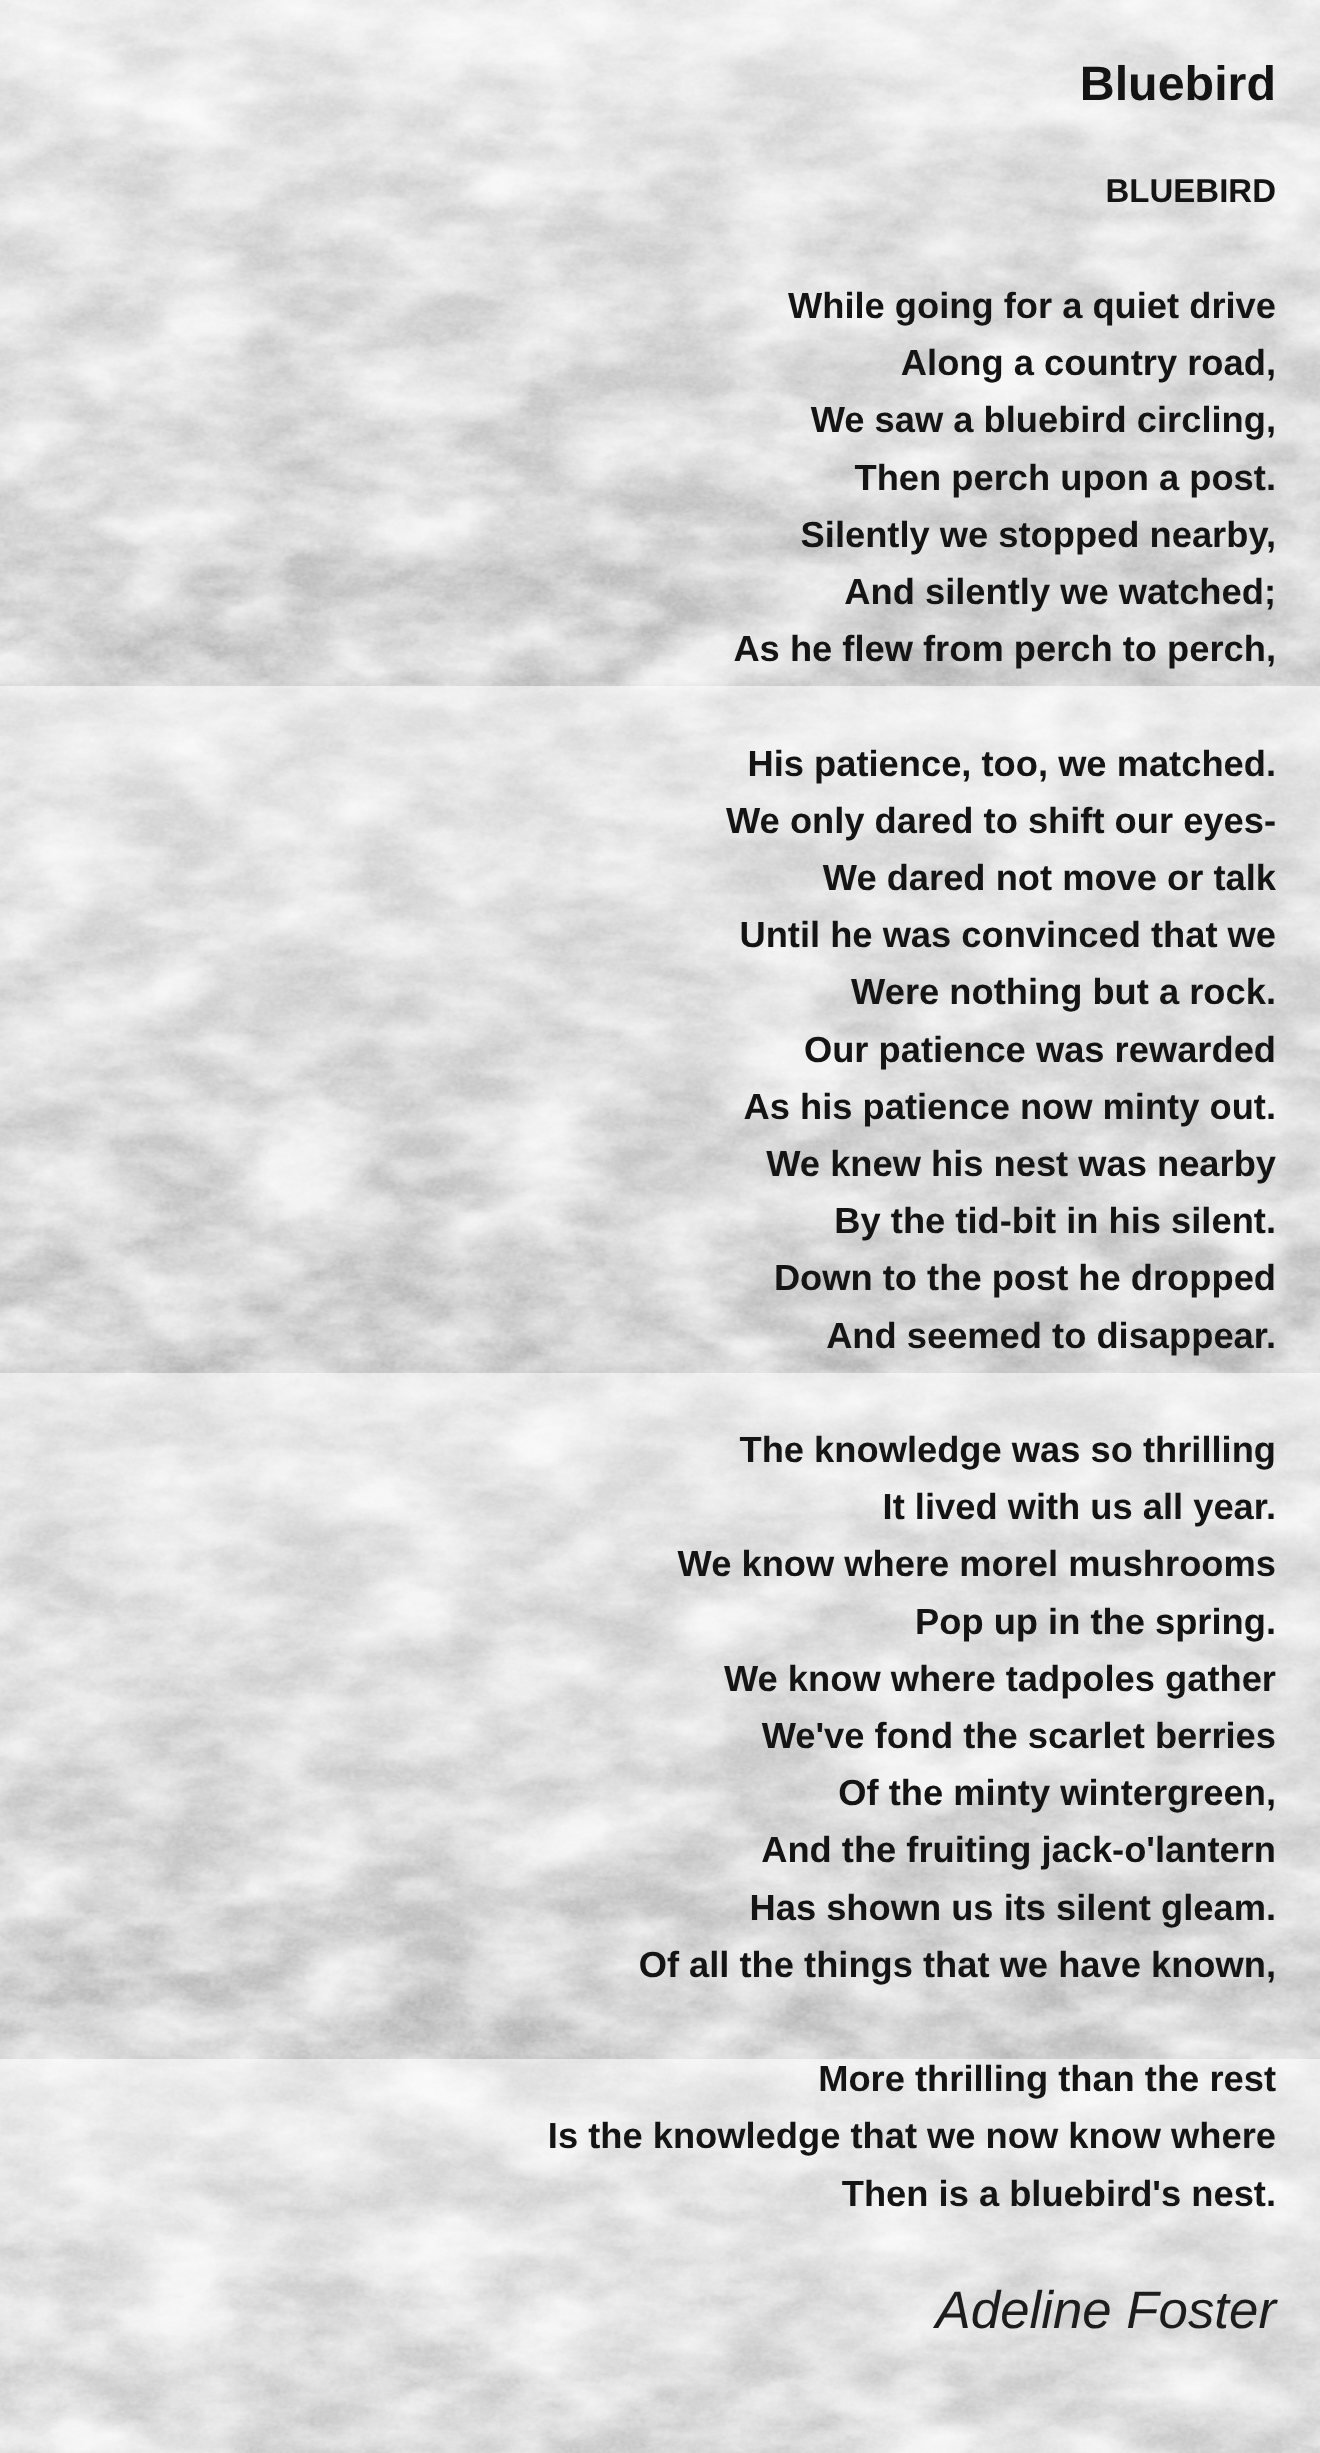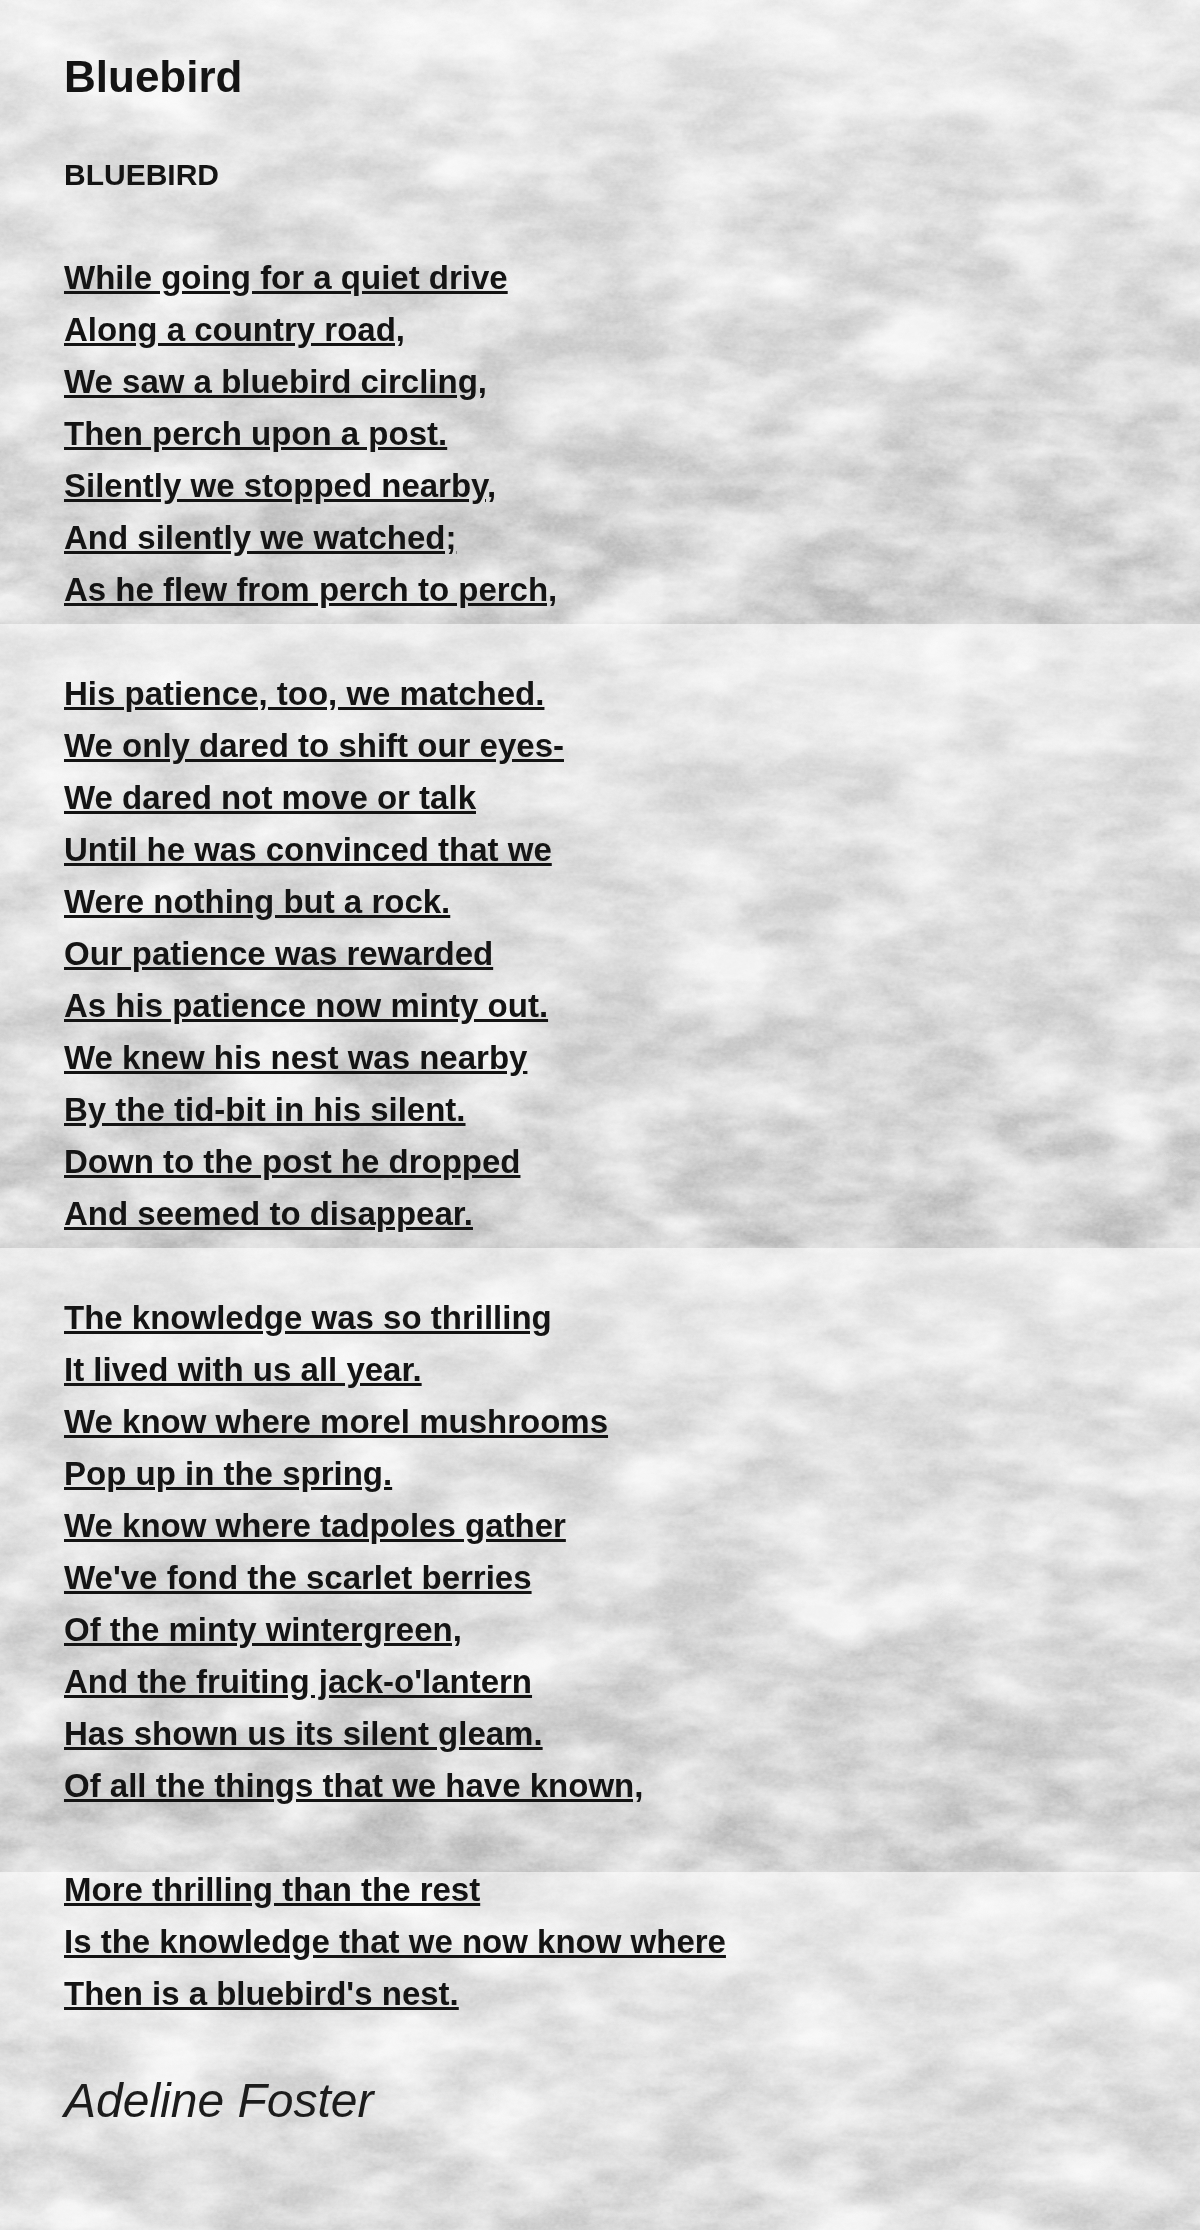--- a/index.html
+++ b/index.html
@@ -33,34 +33,34 @@
     top: 0;
     pointer-events: none;
   }
   .content {
     position: absolute;
     left: 64px;
     top: 51px;
     right: 40px;
     color: #141414;
     font-weight: bold;
+    text-align: right;
   }
   .title {
     font-size: 44px;
     line-height: 52px;
     letter-spacing: 0px;
   }
   .heading {
     font-size: 30px;
     line-height: 52px;
     margin-top: 46px;
   }
   .stanza {
     margin-top: 52px;
-    text-decoration: underline;
   }
   .stanza.first {
     margin-top: 51px;
   }
   .line {
     font-size: 33px;
     line-height: 52px;
     white-space: nowrap;
   }
   .author {

